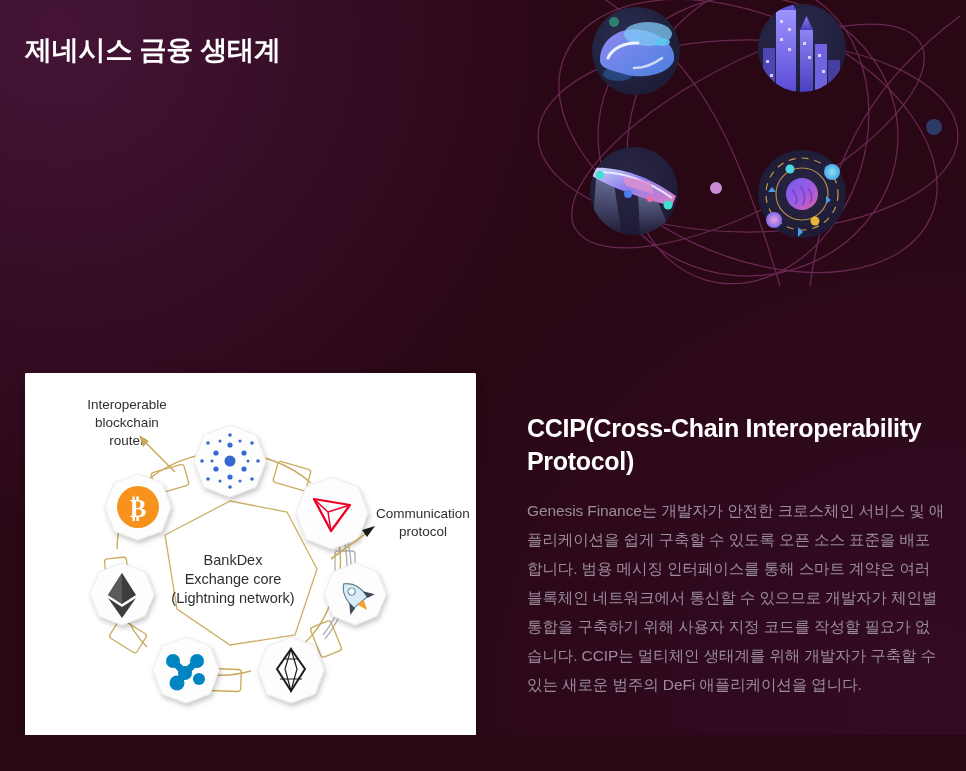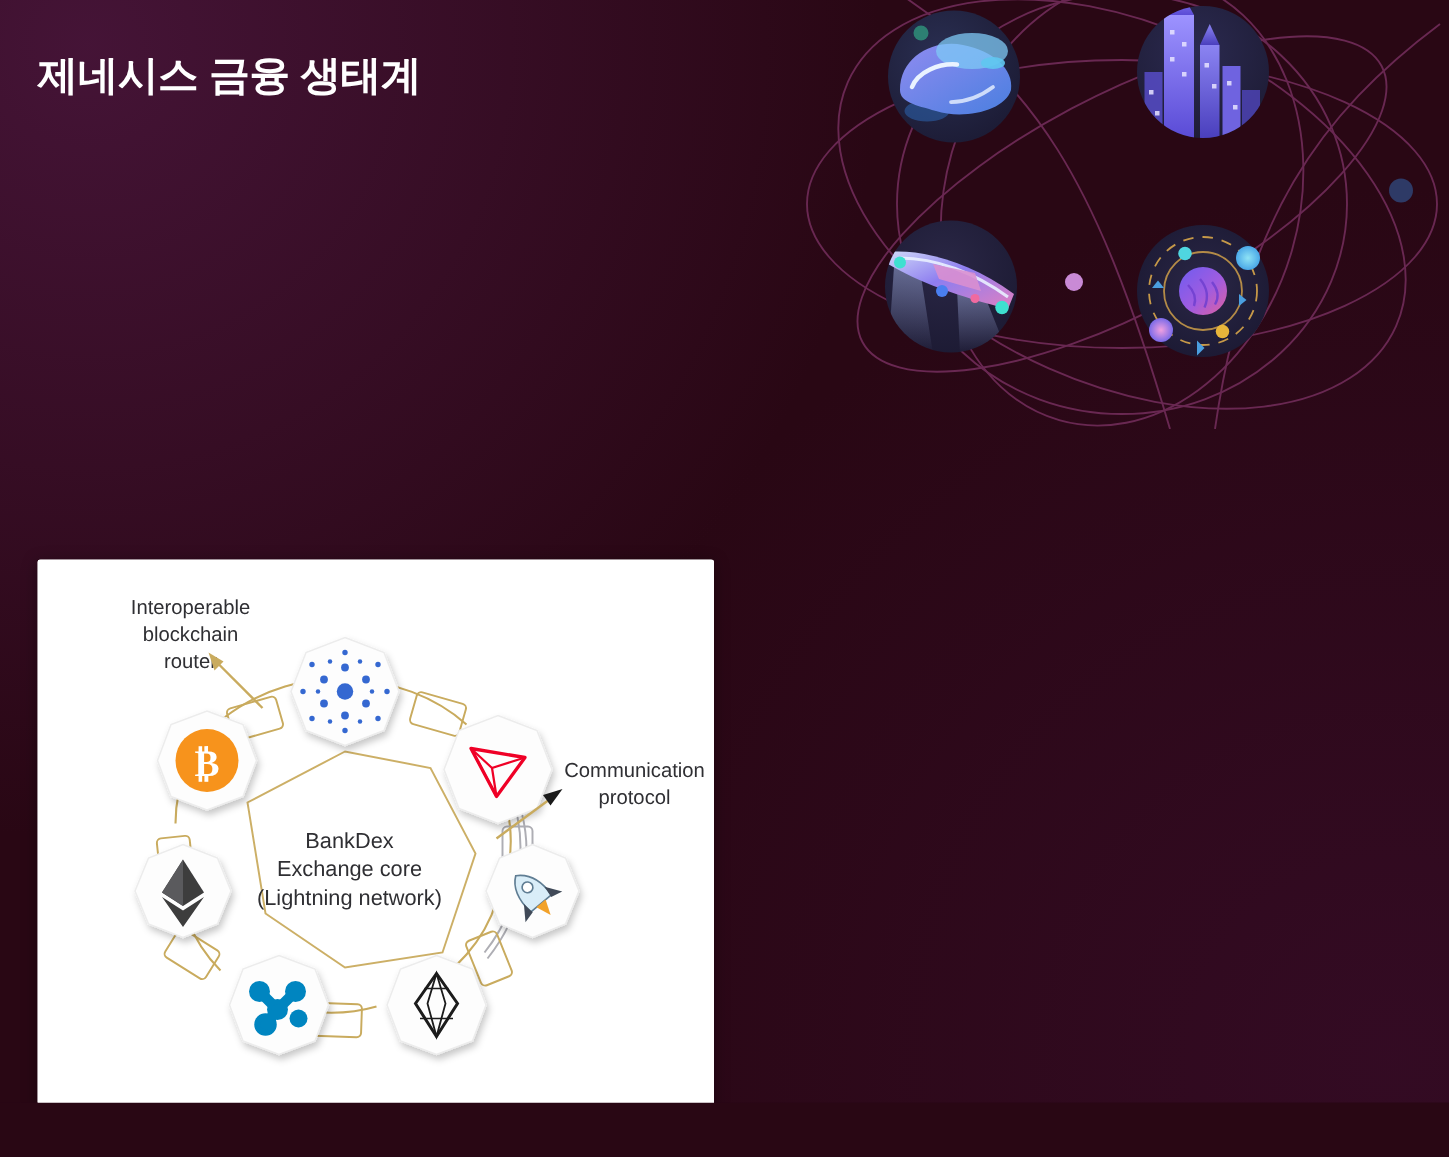--- a/index.html
+++ b/index.html
@@ -343,15 +343,17 @@
         <text class="dg-label" x="398" y="163" text-anchor="middle" font-size="13.5">protocol</text>
       </g>
       <g>
         <path d="M306 186 L344 158" stroke="#c9ab5e" stroke-width="1.6" fill="none"></path>
         <path d="M350 153 L342 164 L337 157 Z" fill="#1a1a1a"></path>
       </g>
     </svg>
   </div>
 
   <div class="sec-b-text">
+    <h2 class="h2">CCIP(Cross-Chain Interoperability Protocol)</h2>
+    <p class="body-copy">Genesis Finance는 개발자가 안전한 크로스체인 서비스 및 애플리케이션을 쉽게 구축할 수 있도록 오픈 소스 표준을 배포합니다. 범용 메시징 인터페이스를 통해 스마트 계약은 여러 블록체인 네트워크에서 통신할 수 있으므로 개발자가 체인별 통합을 구축하기 위해 사용자 지정 코드를 작성할 필요가 없습니다. CCIP는 멀티체인 생태계를 위해 개발자가 구축할 수 있는 새로운 범주의 DeFi 애플리케이션을 엽니다.</p>
   </div>
 
 </div>
 
 </body></html>

